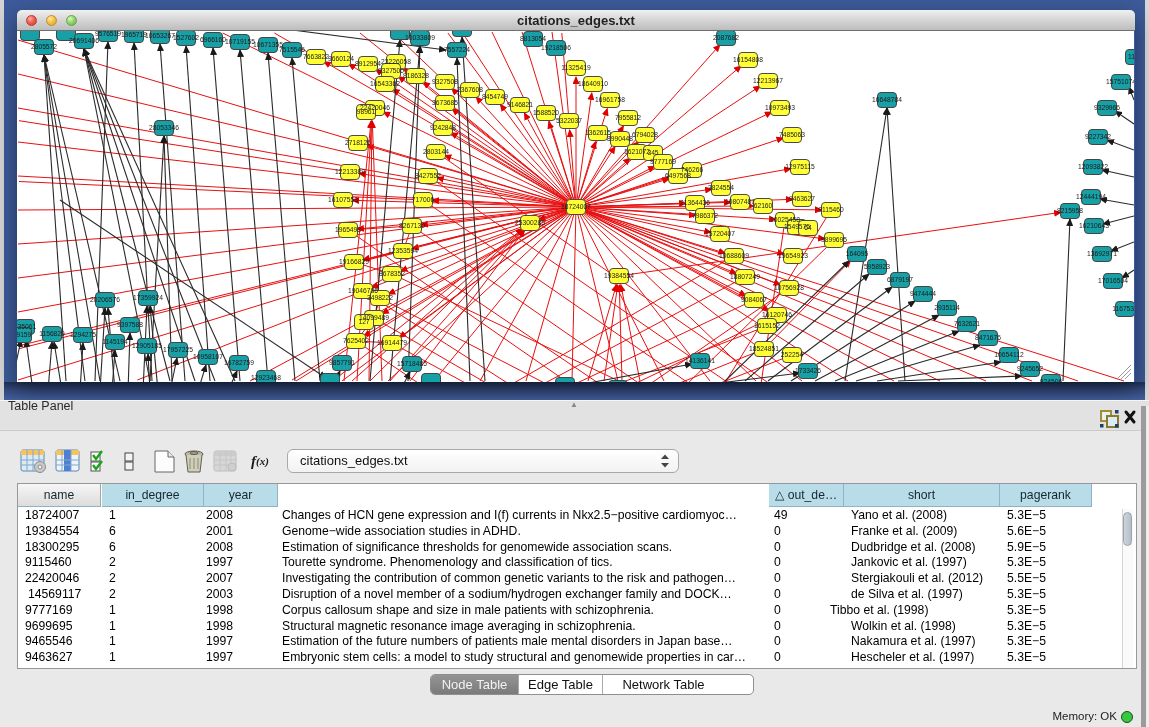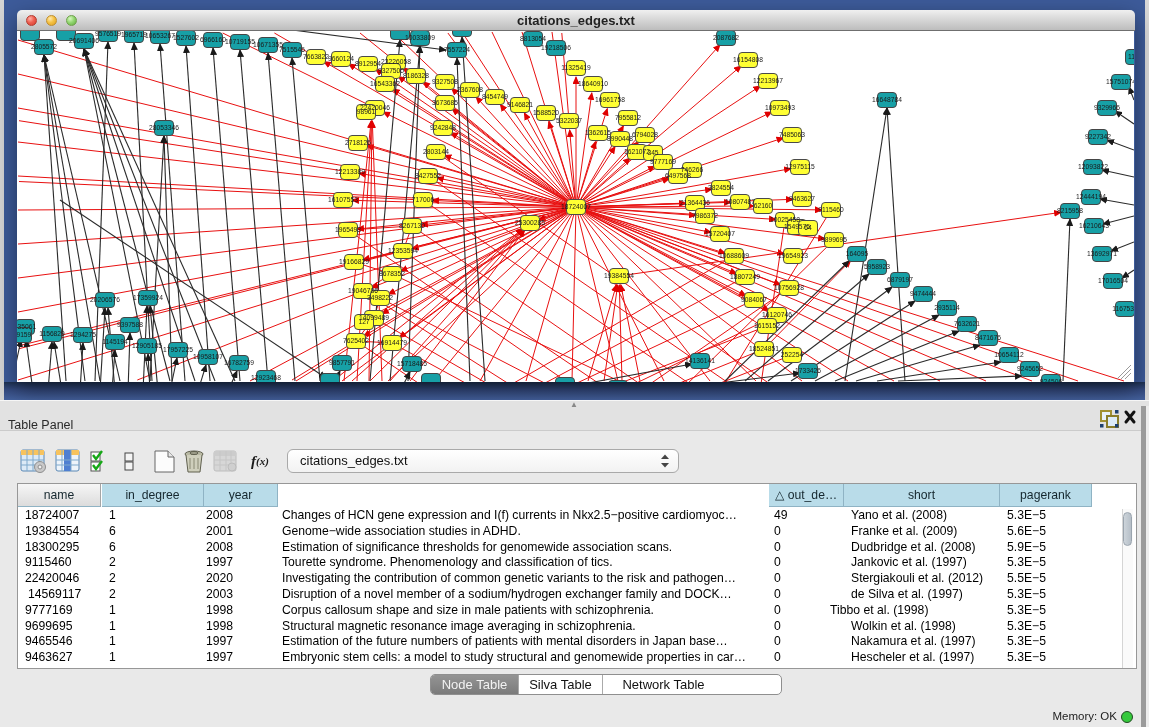--- a/index.html
+++ b/index.html
@@ -8,30 +8,30 @@
 #lstrip{left:0;top:0;width:4px;height:400px;background:#d4d4d4}
 #rstrip{left:1145px;top:0;width:4px;height:400px;background:#d8d8d8}
 #win{left:17px;top:10px;width:1118px;height:372px;border-radius:5px 5px 0 0;box-shadow:0 8px 22px rgba(0,0,0,.45)}
 #tbar{left:17px;top:10px;width:1118px;height:21px;border-radius:5px 5px 0 0;background:linear-gradient(180deg,#f0f0f0 0%,#d8d8d8 45%,#bdbdbd 100%);border-bottom:1px solid #6f6f6f}
 #ttext{left:17px;top:13px;width:1118px;text-align:center;font-size:13px;color:#222;font-weight:700}
 .tl{top:15px;width:11px;height:11px;border-radius:50%}
 #graph{left:17px;top:31px;width:1117px;height:351px;background:#fff;overflow:hidden}
 #panel{left:0;top:400px;width:1149px;height:327px;background:#e9e9e9}
 #pbar{left:0;top:400px;width:1149px;height:31px;background:#e2e2e2;border-top:1px solid #f6f6f6;border-bottom:1px solid #c1c1c1}
 #pbar2{left:0;top:430px;width:1149px;height:1px;background:#cbcbcb}
-#ptitle{left:8px;top:418px;font-size:12.5px;color:#2a2a2a}
+#ptitle{left:8px;top:399px;font-size:12.5px;color:#2a2a2a}
 #handle{left:570px;top:400px;font-size:8px;color:#888}
 #dd{left:287px;top:449px;width:392px;height:24px;background:linear-gradient(180deg,#fff,#f2f2f2);border:1px solid #a9a9a9;border-radius:6px;font-size:13px;color:#111;line-height:22px;padding-left:12px}
 #tbl{left:17px;top:483px;width:1120px;height:186px;background:#fff;border:1px solid #979797;overflow:hidden}
 .hc{position:absolute;top:0;height:23px;background:#b9dce9;border-right:1px solid #8fb3c4;border-bottom:1px solid #8fb3c4;font-size:12.2px;color:#15272e;text-align:center;line-height:22px}
 .trow{position:absolute;left:0;width:1100px;height:15.8px;font-size:12.2px;color:#000}
 .trow span{position:absolute;top:0;white-space:nowrap;line-height:15.8px}
 #vsb{left:1104px;top:25px;width:11px;height:160px;background:#fafafa;border-left:1px solid #d5d5d5}
 #vthumb{left:1105px;top:28px;width:9px;height:34px;background:linear-gradient(90deg,#cdd4da,#b6bfc8);border:1px solid #9aa4ae;border-radius:5px}
-#tabs{left:430px;top:674px;width:352px;height:21px;border:1px solid #8f8f8f;border-radius:5px;background:#fff;overflow:hidden}
+#tabs{left:430px;top:674px;width:324px;height:21px;border:1px solid #8f8f8f;border-radius:5px;background:#fff;overflow:hidden}
 .tab{position:absolute;top:0;height:21px;font-size:13px;line-height:20px;text-align:center}
 #mem{left:950px;top:710px;width:167px;text-align:right;font-size:11.5px;color:#222}
 #memdot{left:1121px;top:711px;width:12px;height:12px;border-radius:50%;background:#35c93c;border:1.5px solid #234a23}
 #brstrip{left:1141px;top:406px;width:5px;height:321px;background:#9b9b9b}
 #brstrip2{left:1146px;top:406px;width:3px;height:321px;background:#ededed}
 </style></head><body>
 <div class="abs" id="desk"></div>
 <div class="abs" id="lstrip"></div>
 <div class="abs" id="rstrip"></div>
 <div class="abs" id="deskband"></div>
@@ -660,21 +660,21 @@
       <span style="left:91px">2</span>
       <span style="left:188px">1997</span>
       <span style="left:264px">Tourette syndrome. Phenomenology and classification of tics.</span>
       <span style="left:756px">0</span>
       <span style="left:833px">Jankovic et al. (1997)</span>
       <span style="left:989px">5.3E−5</span>
     </div>
     <div class="trow" style="top:87.2px">
       <span style="left:7px">22420046</span>
       <span style="left:91px">2</span>
-      <span style="left:188px">2020</span>
+      <span style="left:188px">2007</span>
       <span style="left:264px">Investigating the contribution of common genetic variants to the risk and pathogen…</span>
       <span style="left:756px">0</span>
       <span style="left:833px">Stergiakouli et al. (2012)</span>
       <span style="left:989px">5.5E−5</span>
     </div>
     <div class="trow" style="top:103.0px">
       <span style="left:10px">14569117</span>
       <span style="left:91px">2</span>
       <span style="left:188px">2003</span>
       <span style="left:264px">Disruption of a novel member of a sodium/hydrogen exchanger family and DOCK…</span>
@@ -697,38 +697,38 @@
       <span style="left:188px">1998</span>
       <span style="left:264px">Structural magnetic resonance image averaging in schizophrenia.</span>
       <span style="left:756px">0</span>
       <span style="left:833px">Wolkin et al. (1998)</span>
       <span style="left:989px">5.3E−5</span>
     </div>
     <div class="trow" style="top:150.4px">
       <span style="left:7px">9465546</span>
       <span style="left:91px">1</span>
       <span style="left:188px">1997</span>
-      <span style="left:264px">Estimation of the future numbers of patients with mental disorders in Japan base…</span>
+      <span style="left:264px">Estimation of the future numbers of patients male mental disorders in Japan base…</span>
       <span style="left:756px">0</span>
       <span style="left:833px">Nakamura et al. (1997)</span>
       <span style="left:989px">5.3E−5</span>
     </div>
     <div class="trow" style="top:166.2px">
       <span style="left:7px">9463627</span>
       <span style="left:91px">1</span>
       <span style="left:188px">1997</span>
       <span style="left:264px">Embryonic stem cells: a model to study structural and genomewide properties in car…</span>
       <span style="left:756px">0</span>
       <span style="left:833px">Hescheler et al. (1997)</span>
       <span style="left:989px">5.3E−5</span>
     </div>
  <div class="abs" id="vsb"></div>
  <div class="abs" id="vthumb"></div>
 </div>
 <div class="abs" id="tabs">
  <div class="tab" style="left:0;width:87px;background:linear-gradient(180deg,#949494,#787878);color:#f2f2f2">Node Table</div>
- <div class="tab" style="left:87px;width:84px;border-left:1px solid #aaa;color:#111">Silva Table</div>
+ <div class="tab" style="left:87px;width:84px;border-left:1px solid #aaa;color:#111">Edge Table</div>
  <div class="tab" style="left:171px;width:122px;border-left:1px solid #aaa;color:#111">Network Table</div>
 </div>
 <div class="abs" id="mem">Memory: OK</div>
 <div class="abs" id="memdot"></div>
 <div class="abs" id="brstrip"></div>
 <div class="abs" id="brstrip2"></div>
 
 </body></html>

